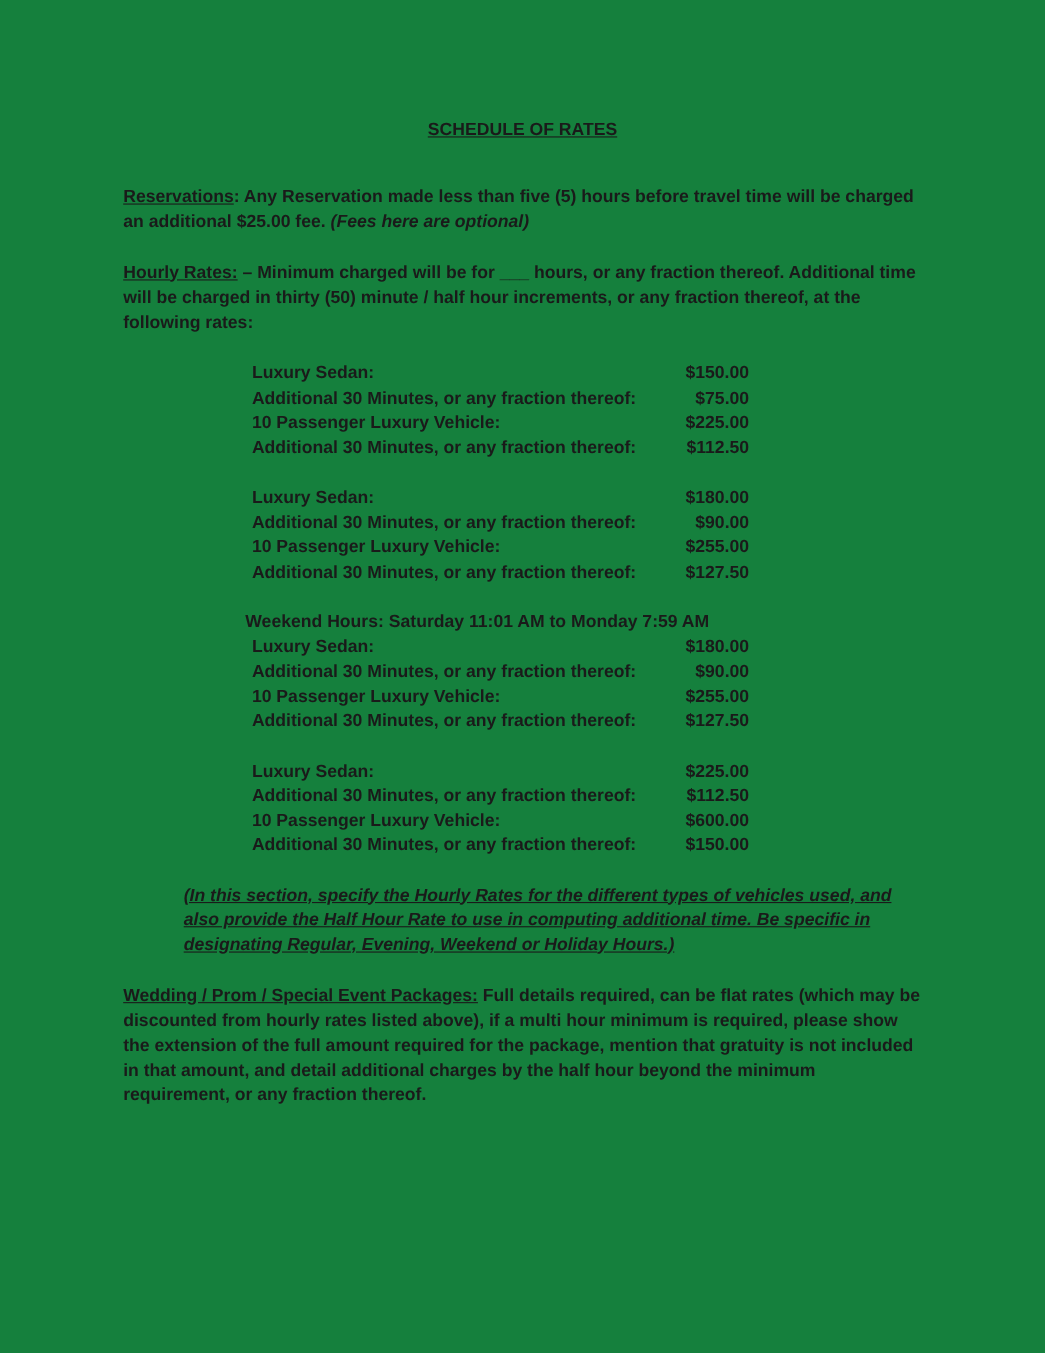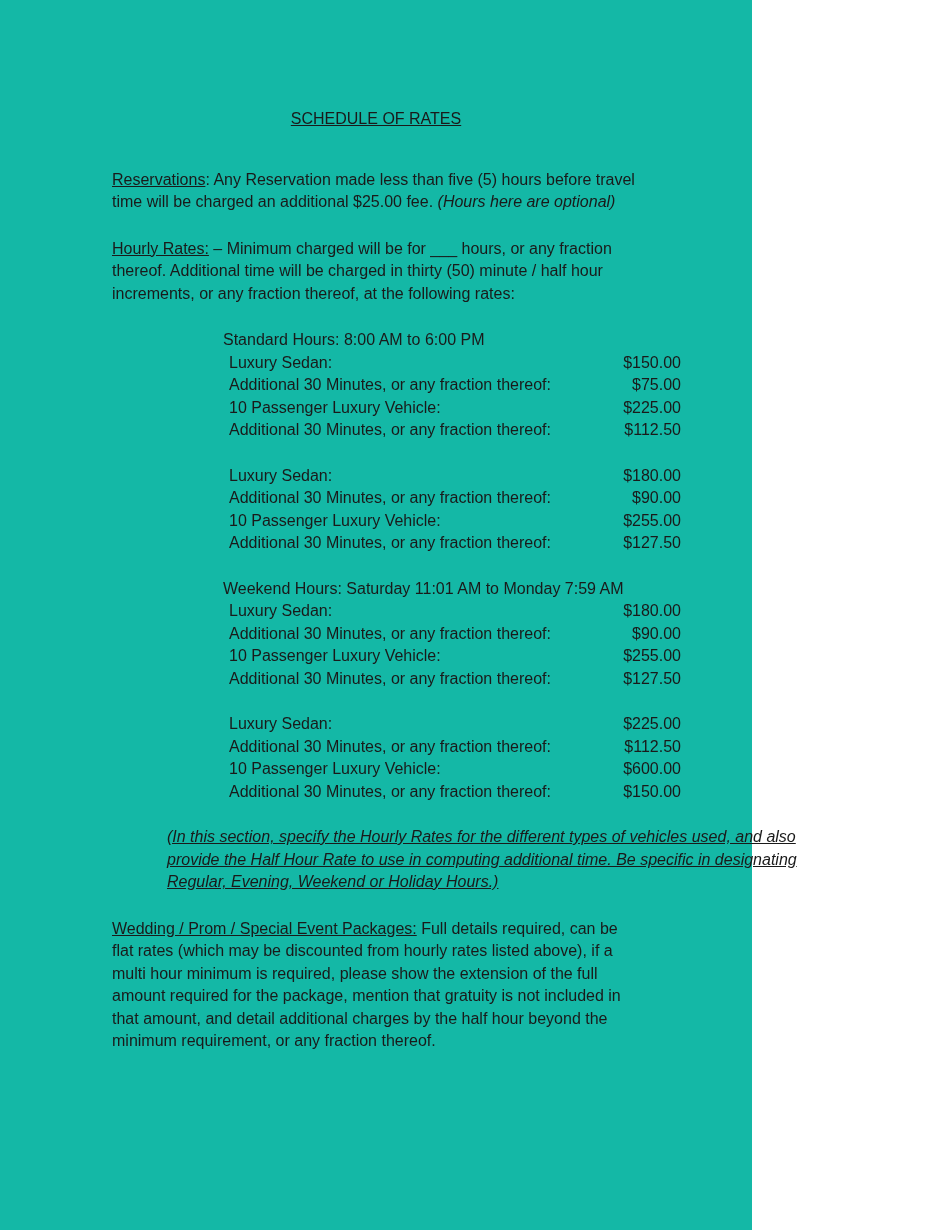--- a/index.html
+++ b/index.html
@@ -10,24 +10,25 @@
   body {
     width: 950px;
     min-height: 1230px;
     font-family: "Liberation Sans", "DejaVu Sans", sans-serif;
     color: #1a1a1a;
     font-size: 16px;
     line-height: 22.5px;
   }
   .page {
     box-sizing: border-box;
-    width: 752px;
+    width: 950px;
     min-height: 1230px;
     padding: 108px 112px 60px 112px;
-    background: #14b8a6;
+    background: #15803d;
+    font-weight: bold;
   }
   .doc-title {
     text-align: center;
     margin: 0 0 38px 0;
   }
   .doc-title span {
     text-decoration: underline;
   }
   p.para {
     margin: 0 0 24px 0;
@@ -72,31 +73,30 @@
 </head>
 <body>
 
 <div class="page">
 
   <div class="doc-title">
     <span>SCHEDULE OF RATES</span>
   </div>
 
   <p class="para">
-    <span class="lead-underline">Reservations</span><span>: Any Reservation made less than five (5) hours before travel time will be charged an additional $25.00 fee. </span><span class="italic">(Hours here are optional)</span>
+    <span class="lead-underline">Reservations</span><span>: Any Reservation made less than five (5) hours before travel time will be charged an additional $25.00 fee. </span><span class="italic">(Fees here are optional)</span>
   </p>
 
   <p class="para">
     <span class="lead-underline">Hourly Rates:</span><span> – Minimum charged will be for ___ hours, or any fraction thereof. Additional time will be charged in thirty (50) minute / half hour increments, or any fraction thereof, at the following rates:</span>
   </p>
 
   <div class="rates-block">
 
     <div class="rate-section">
-      <div class="rate-heading">Standard Hours: 8:00 AM to 6:00 PM</div>
       <div class="rate-row">
         <span class="rate-label">Luxury Sedan:</span>
         <span class="rate-price">$150.00</span>
       </div>
       <div class="rate-row">
         <span class="rate-label">Additional 30 Minutes, or any fraction thereof:</span>
         <span class="rate-price">$75.00</span>
       </div>
       <div class="rate-row">
         <span class="rate-label">10 Passenger Luxury Vehicle:</span>

